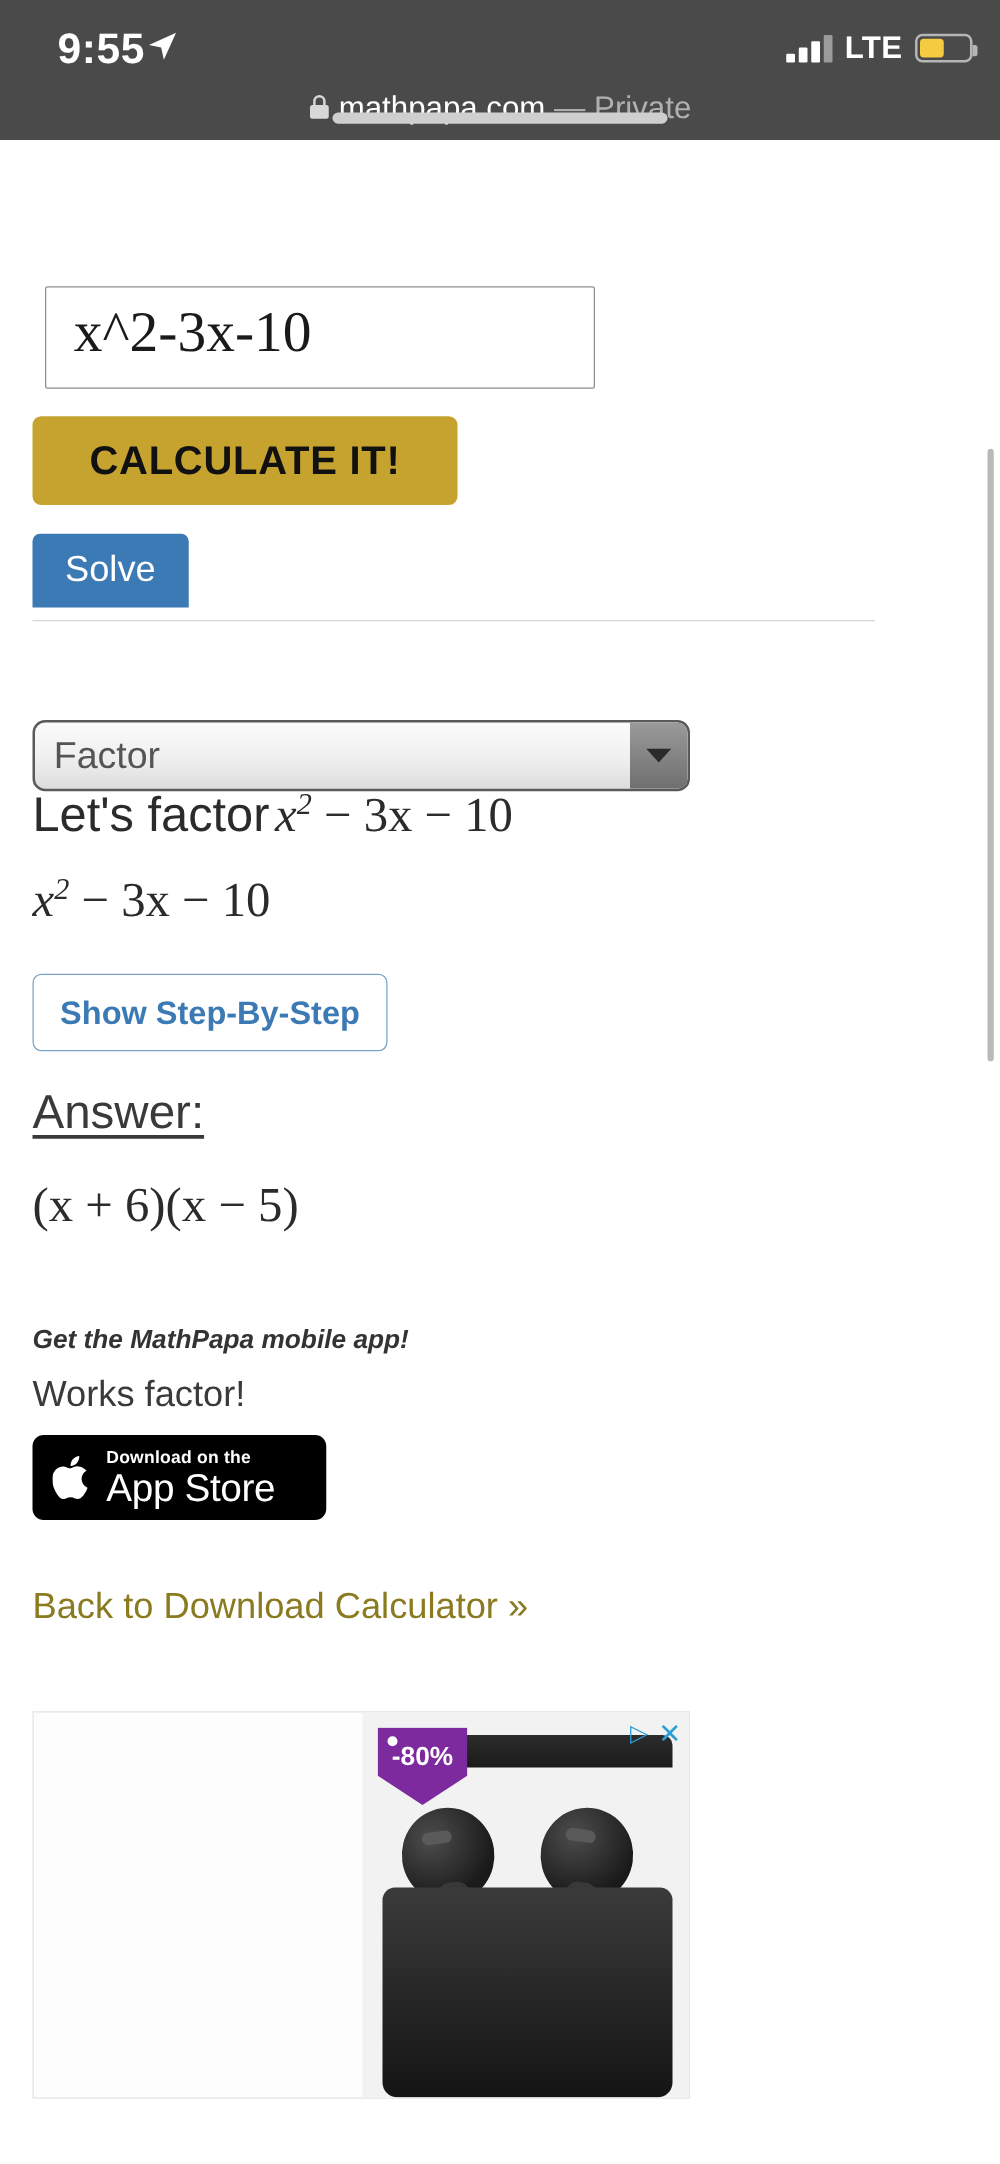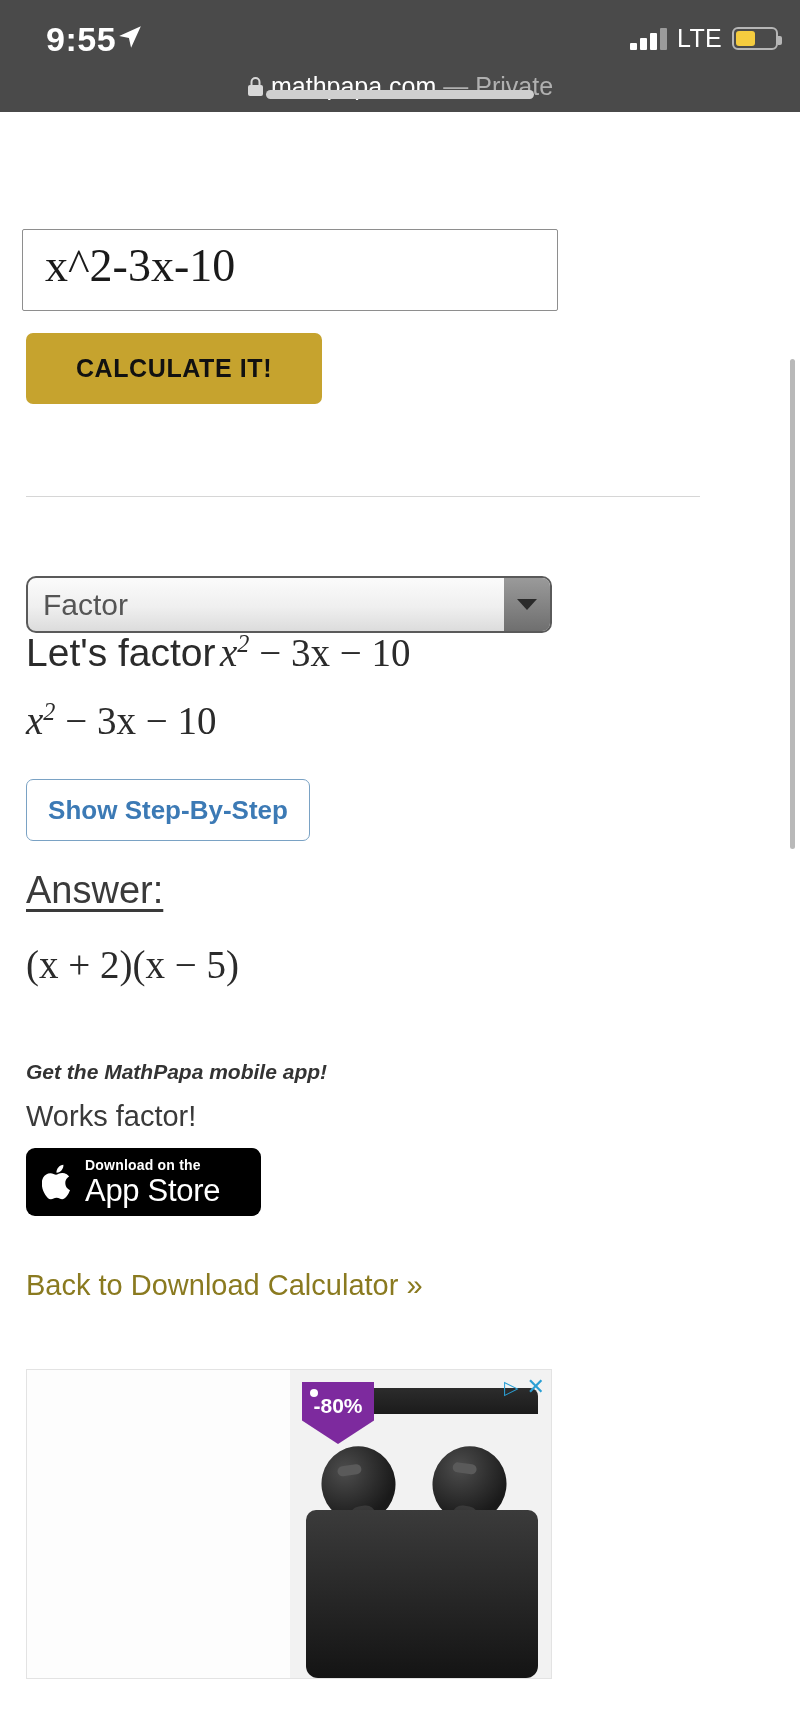--- a/index.html
+++ b/index.html
@@ -31,21 +31,21 @@
   .sb-right {
     position: absolute; right: 22px; top: 24px;
     display: flex; align-items: center; gap: 10px;
   }
   .bars { display: flex; align-items: flex-end; gap: 3px; height: 22px; }
   .bars i { display: block; width: 7px; background: #ffffff; border-radius: 1px; }
   .bars i:nth-child(1) { height: 7px; }
   .bars i:nth-child(2) { height: 12px; }
   .bars i:nth-child(3) { height: 17px; }
   .bars i:nth-child(4) { height: 22px; background: #9b9b9b; }
-  .lte { font-size: 25px; font-weight: 400; letter-spacing: 0.3px; }
+  .lte { font-size: 25px; font-weight: 700; letter-spacing: 0.3px; }
   .batt {
     position: relative; width: 46px; height: 23px;
     border: 2px solid #b6b6b6; border-radius: 6px; padding: 2px;
   }
   .batt-fill { height: 100%; background: #f5cc3f; border-radius: 3px; }
   .batt-cap {
     position: absolute; right: -6px; top: 7px;
     width: 4px; height: 9px; background: #b6b6b6; border-radius: 0 2px 2px 0;
   }
   .sb-url {
@@ -53,37 +53,37 @@
     text-align: center; font-size: 25px; color: #d8d8d8;
   }
   .sb-url .lock { display:inline-block; vertical-align:-2px; margin-right:7px; }
   .sb-url .host { color: #ffffff; }
   .sb-url .priv { color: #b0b0b0; }
 
   
   .page { position: relative; padding: 0 0 0 0; }
 
   .input-box {
-    position: absolute; left: 22px; top: 117px;
-    width: 536px; height: 82px;
+    position: absolute; left: 36px; top: 117px;
+    width: 440px; height: 82px;
     border: 1px solid #8e8e8e; background: #fff;
     border-radius: 2px;
   }
   .input-box span {
     position: absolute; left: 22px; top: 9px;
     font-family: "Liberation Serif", serif;
     font-size: 46px; color: #1a1a1a;
   }
 
   .calc-btn {
     position: absolute; left: 26px; top: 221px;
-    width: 296px; height: 71px;
+    width: 340px; height: 71px;
     background: #c6a32e; border-radius: 7px;
     border: none; cursor: pointer;
-    color: #111; font-size: 25px; font-weight: 700;
+    color: #111; font-size: 32px; font-weight: 700;
     letter-spacing: 0.6px;
     font-family: "Liberation Sans", sans-serif;
   }
 
   .tabs {
     position: absolute; left: 26px; top: 315px;
     width: 674px; height: 70px;
     border-bottom: 1px solid #d6d6d6;
     display: flex; align-items: flex-start;
   }
@@ -310,20 +310,21 @@
 
   <div class="page">
 
     <div class="input-box">
       <span>x^2-3x-10</span>
     </div>
 
     <button class="calc-btn">CALCULATE IT!</button>
 
     <div class="tabs">
+      <div class="tab active">Solve</div>
     </div>
 
     <div class="select-wrap">
       <div class="sel-text">Factor</div>
       <div class="sel-arrow">
           <b></b>
         </div>
     </div>
 
     <div class="mline line1">
@@ -333,21 +334,21 @@
 
     <div class="mline line2">
       <span class="mx"><i>x</i><sup>2</sup><span> − 3x − 10</span></span>
     </div>
 
     <button class="step-btn">Show Step-By-Step</button>
 
     <div class="answer-hd">Answer:</div>
 
     <div class="mline answer-val">
-      <span class="mx">(x + 2)(x − 5)</span>
+      <span class="mx">(x + 6)(x − 5)</span>
     </div>
 
     <div class="app-hd">Get the MathPapa mobile app!</div>
     <div class="app-sub">Works factor!</div>
 
     <div class="appstore">
       <svg class="apple" width="34" height="40" viewBox="0 0 34 40">
         <path d="M23.3 21.2c0-4.4 3.6-6.5 3.8-6.6-2.1-3-5.3-3.4-6.4-3.5-2.7-.3-5.3 1.6-6.7 1.6-1.4 0-3.5-1.6-5.7-1.5-2.9.04-5.6 1.7-7.1 4.3-3 5.3-.8 13.1 2.2 17.4 1.5 2.1 3.2 4.4 5.5 4.3 2.2-.09 3.1-1.4 5.7-1.4 2.7 0 3.4 1.4 5.7 1.4 2.4-.04 3.9-2.1 5.3-4.2 1.7-2.4 2.4-4.8 2.4-4.9-.05-.02-4.6-1.8-4.7-6.9z" fill="#ffffff"></path>
         <path d="M19.6 8.3c1.2-1.5 2-3.5 1.8-5.5-1.7.07-3.8 1.2-5.1 2.6-1.1 1.3-2.1 3.3-1.8 5.3 1.9.15 3.8-1 5.1-2.4z" fill="#ffffff"></path>
       </svg>

